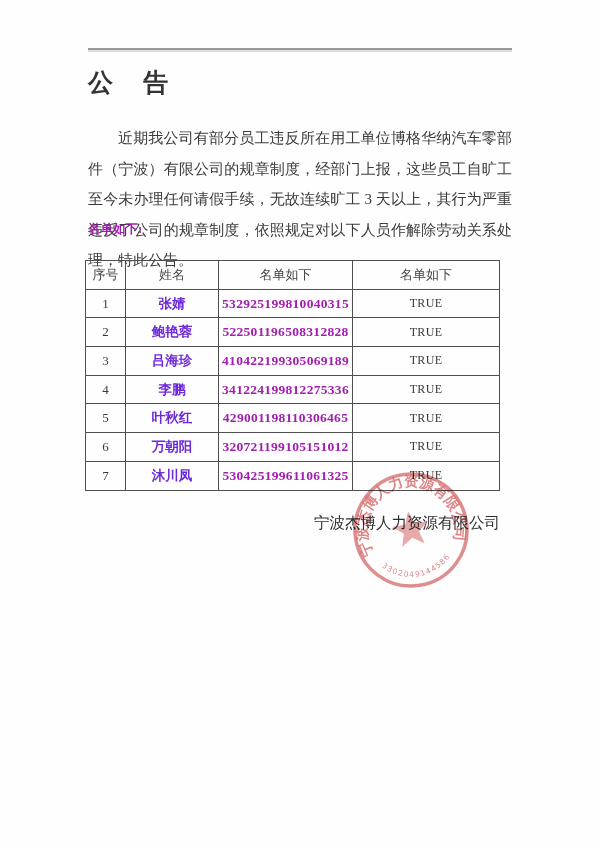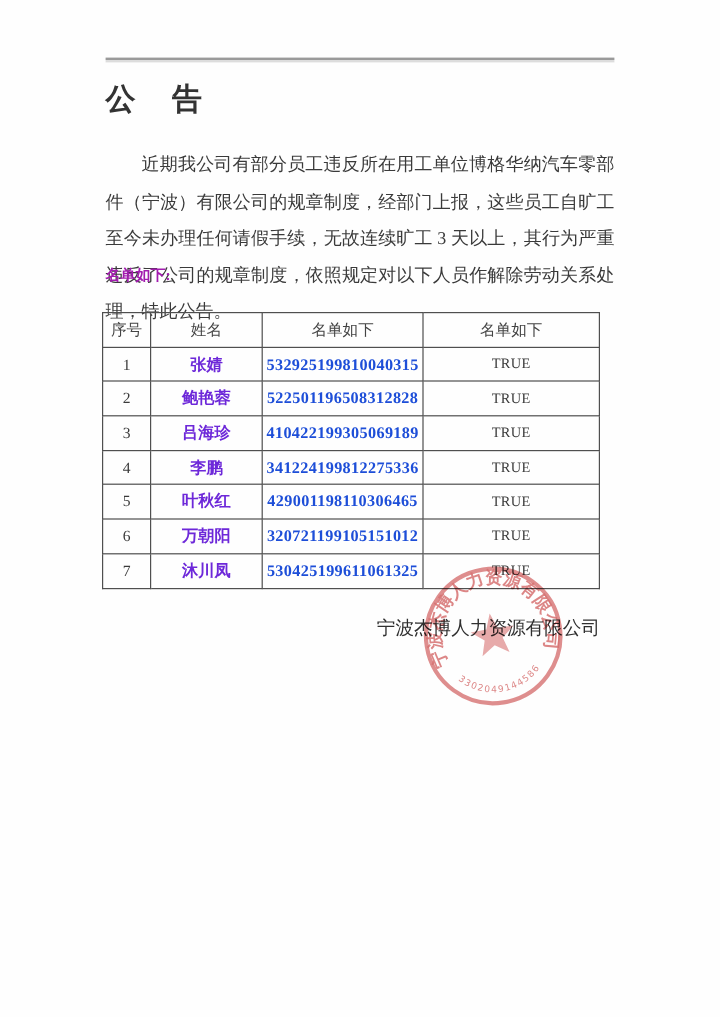--- a/index.html
+++ b/index.html
@@ -99,21 +99,21 @@
     overflow: hidden;
   }
   .notice-table th { font-size: 13px; color: #444444; }
   .notice-table td.cell-no { font-family: "Liberation Serif", serif; font-size: 13px; }
   .notice-table td.cell-name { font-weight: 700; font-size: 13.5px; color: #6d28d9; }
   .notice-table td.cell-id {
     font-family: "Liberation Serif", "DejaVu Serif", serif;
     font-weight: 700;
     font-size: 13.5px;
     letter-spacing: 0.3px;
-    color: #1d4ed8;
+    color: #a21caf;
   }
   .notice-table td.cell-absence {
     font-family: "Liberation Serif", serif;
     font-size: 12px;
     letter-spacing: 0.3px;
     text-align: center;
   }
 
   
   .signature {

